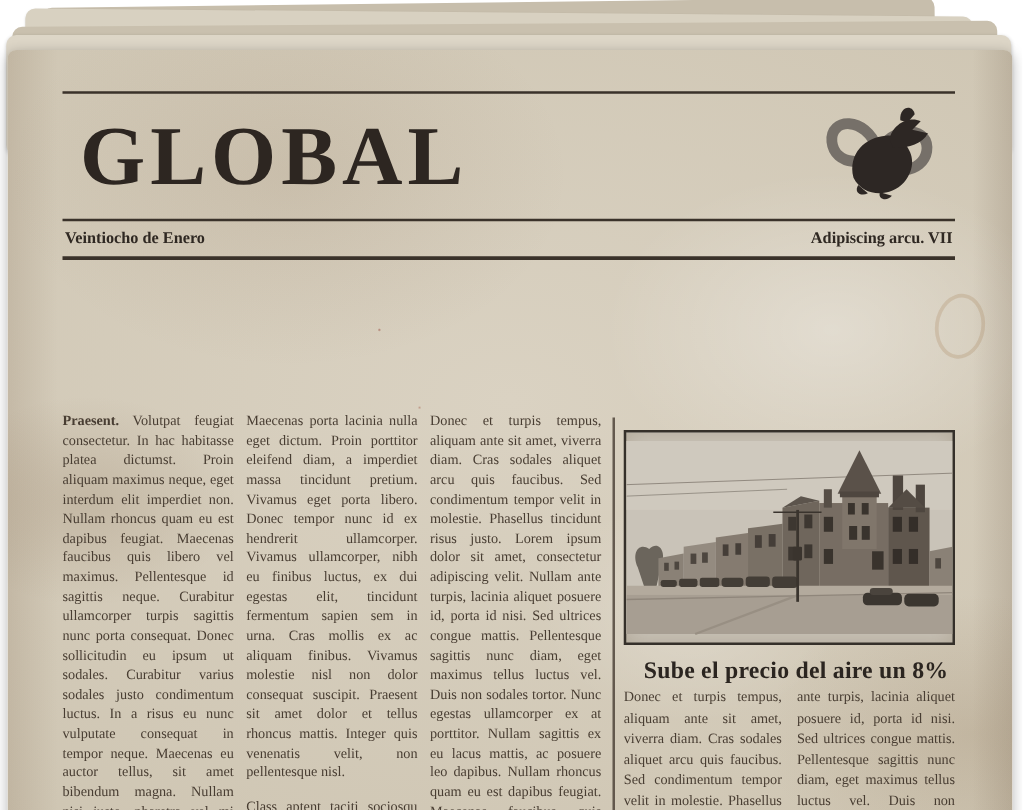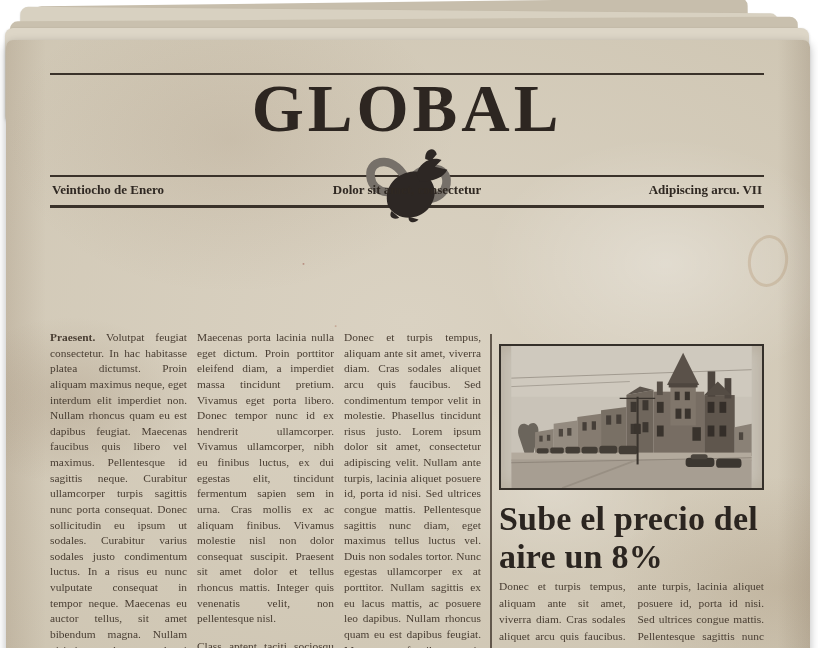--- a/index.html
+++ b/index.html
@@ -27,42 +27,42 @@
       radial-gradient(700px 460px at 50% 45%, #dad2c2, #cec5b2 95%);
     box-shadow:0 3px 10px rgba(0,0,0,.28);}
   .ring-stain{position:absolute;right:22px;top:195px;width:34px;height:46px;border:3px solid rgba(160,120,75,.22);
     border-radius:50%;transform:rotate(8deg);}
   .content{position:absolute;left:44px;right:46px;top:0;bottom:0;}
   .rule{background:#3a322a;}
   .rule.thin{height:2px;}
   .rule.thick{height:3px;}
   .top-rule{margin-top:33px;}
   
-  .masthead{height:100px;display:flex;align-items:center;justify-content:space-between;padding:0 14px;flex-direction:column;}
+  .masthead{height:100px;display:flex;align-items:center;justify-content:space-between;padding:0 14px;}
   .mast-title{font-weight:bold;font-size:67px;letter-spacing:4px;color:#2d2621;line-height:1;}
   .logo{width:96px;height:96px;margin-top:-4px;flex:0 0 auto;}
   
   .dateline{display:flex;align-items:center;justify-content:space-between;
     font-weight:bold;font-size:13px;color:#2f2822;padding:5px 2px 7px 2px;}
   .dateline .center{position:absolute;left:50%;transform:translateX(-50%);}
   .dateline-wrap{position:relative;}
   
   .articles{display:flex;margin-top:122px;height:360px;overflow:hidden;}
   .col{width:137px;flex:0 0 auto;font-size:11.4px;line-height:1.37;text-align:justify;
        color:#483d32;}
   .col + .col{margin-left:10px;}
   .col p{margin:0 0 12px 0;}
   .lead{font-weight:bold;}
   .vdivider{width:2px;background:rgba(60,50,40,.75);margin:4px 7px 14px 9px;flex:0 0 auto;}
   
   .feature{flex:1 1 auto;margin-top:14px;display:flex;flex-direction:column;}
   .photo-frame{border:2px solid #35302a;background:#c9c3b8;height:168px;overflow:hidden;
     box-shadow:inset 0 0 18px rgba(110,90,60,.25);}
   .photo-frame svg{display:block;width:100%;height:100%;}
-  .headline{font-weight:bold;font-size:34px;color:#2b2520;margin:10px 0 2px 0;letter-spacing:.2px;}
+  .headline{font-weight:bold;font-size:19px;color:#2b2520;margin:10px 0 2px 16px;letter-spacing:.2px;}
   .subheadline{font-weight:bold;font-style:italic;font-size:13.5px;color:#3a3128;margin:2px 0 8px 0;}
   .feature-cols{display:flex;flex:1 1 auto;overflow:hidden;}
   .fcol{flex:1 1 0;font-size:11.4px;line-height:1.45;text-align:justify;color:#483d32;}
   .fcol + .fcol{margin-left:12px;}
 </style>
 </head>
 <body>
 
 <div class="scene">
 
@@ -91,21 +91,20 @@
             <path d="M34,76 C30,82 36,86 42,83 Z" fill="#2d2724"></path>
             <path d="M52,82 C50,88 58,90 62,85 Z" fill="#2d2724"></path>
           </svg>
         </span>
       </div>
 
       <div class="rule thin"></div>
       <div class="dateline-wrap">
         <div class="dateline">
           <span>Veintiocho de Enero</span>
-          <span class="center">Dolor sit amet, consectetur</span>
           <span>Adipiscing arcu. VII</span>
         </div>
       </div>
       <div class="rule thick"></div>
 
       <div class="articles">
 
         <div class="col">
           <p><span class="lead">Praesent.</span> <span>Volutpat feugiat consectetur. In hac habitasse platea dictumst. Proin aliquam maximus neque, eget interdum elit imperdiet non. Nullam rhoncus quam eu est dapibus feugiat. Maecenas faucibus quis libero vel maximus. Pellentesque id sagittis neque. Curabitur ullamcorper turpis sagittis nunc porta consequat. Donec sollicitudin eu ipsum ut sodales. Curabitur varius sodales justo condimentum luctus. In a risus eu nunc vulputate consequat in tempor neque. Maecenas eu auctor tellus, sit amet bibendum magna. Nullam nisi justo, pharetra vel mi quis, pretium tempor quam. Donec malesuada augue felis, eget efficitur risus mattis eu. Praesent eget libero eu odio elementum dictum. Ut porttitor sollicitudin purus a egestas. Integer nec mi augue. Pellentesque ultricies non diam a interdum. Donec mauris neque, efficitur nec vulputate at, cursus id arcu. Cras egestas, odio nec hendrerit pretium, eros ante molestie felis, vestibulum consequat nunc ipsum nec nisl. Integer molestie elementum nisi, vel varius nisi. Cras fermentum enim ut eleifend maximus.</span></p>
         </div>

